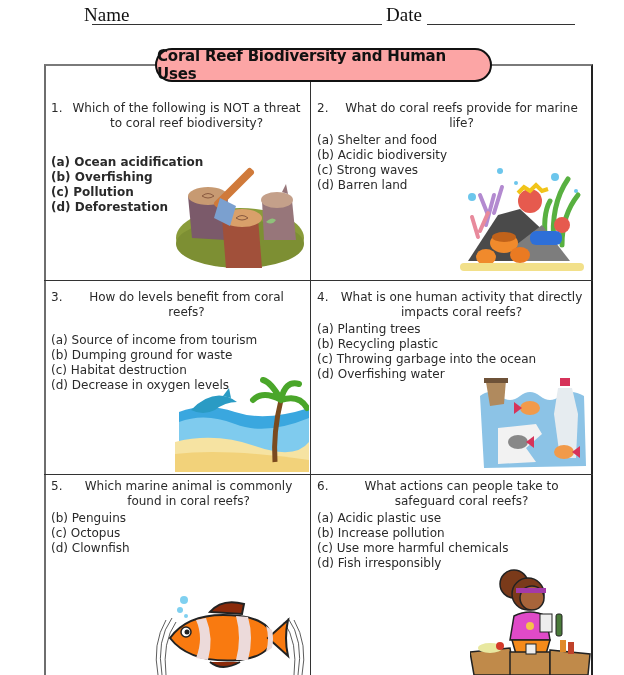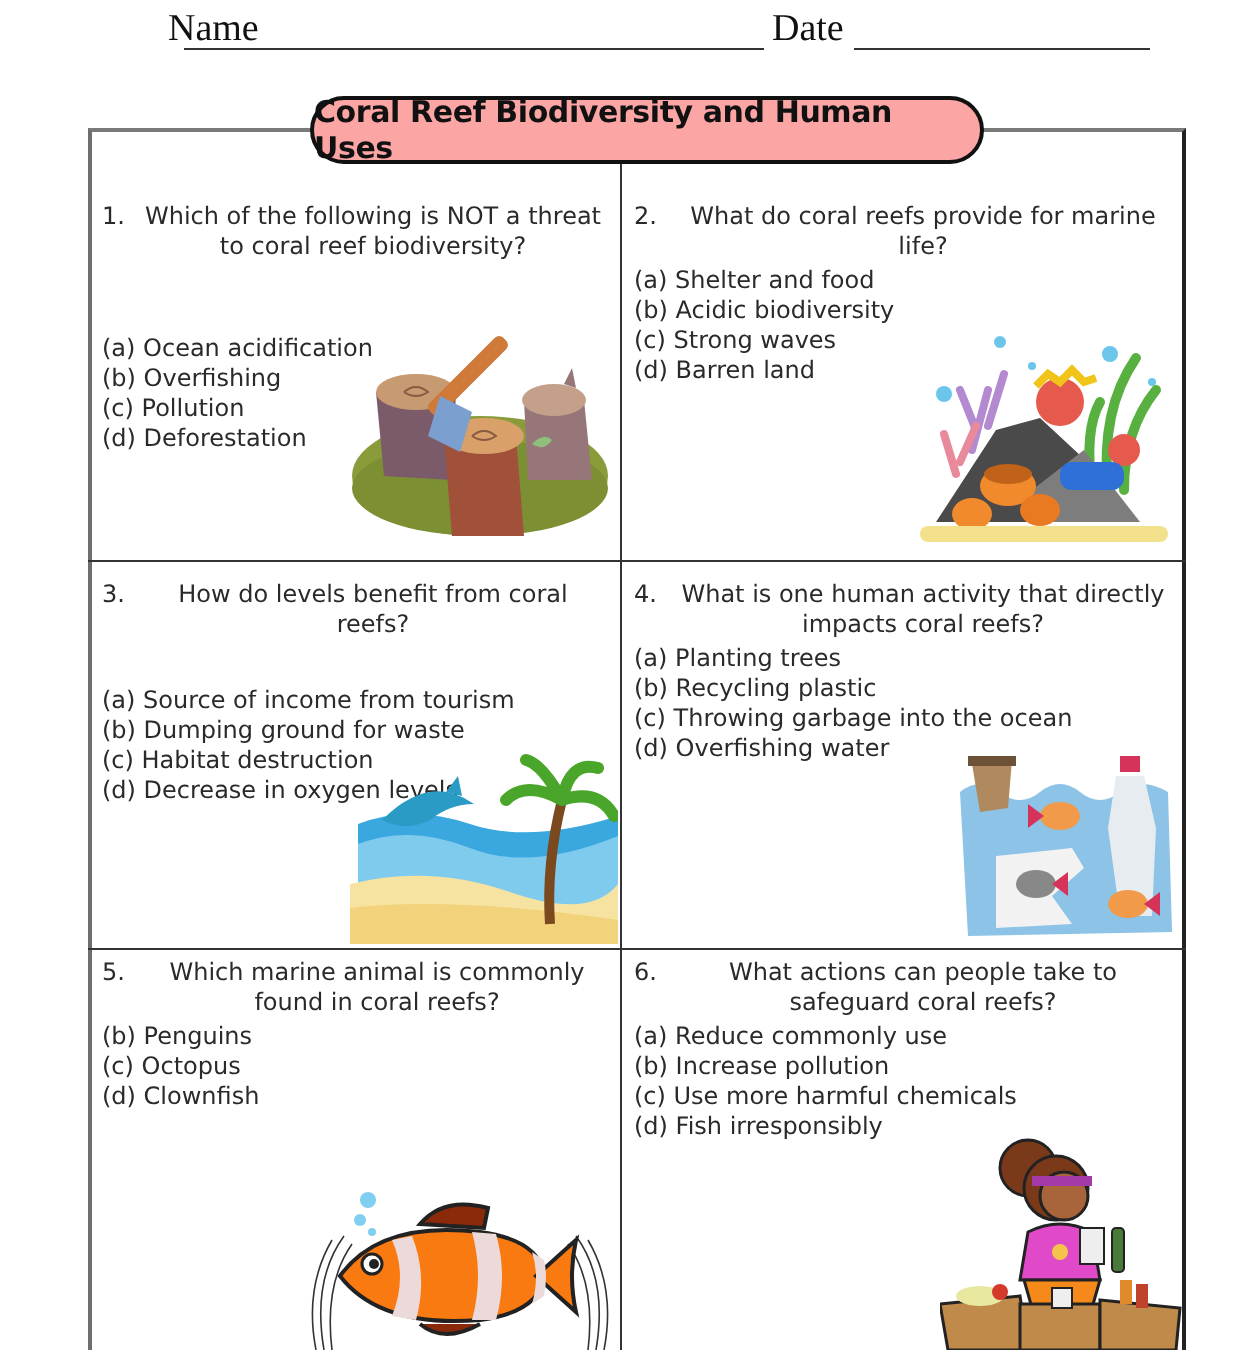--- a/index.html
+++ b/index.html
@@ -39,21 +39,21 @@
 <div class="hdiv" style="top:280px;"></div>
 <div class="hdiv" style="top:474px;"></div>
 
 <div class="title-pill">Coral Reef Biodiversity and Human Uses</div>
 
 <div class="cell" style="left:51px; top:101px; width:252px;">
   <div class="q">
       <span class="num">1.</span>
       <span class="txt">Which of the following is NOT a threat to coral reef biodiversity?</span>
     </div>
-  <div class="opts" style="margin-top:36px;">
+  <div class="opts" style="margin-top:24px;font-weight:bold;">
     <div class="opt">(a) Ocean acidification</div>
     <div class="opt">(b) Overfishing</div>
     <div class="opt">(c) Pollution</div>
     <div class="opt">(d) Deforestation</div>
   </div>
 </div>
 <svg class="illus" style="left:170px; top:160px;" width="134" height="112" viewBox="0 0 134 112">
   <ellipse cx="70" cy="78" rx="64" ry="30" fill="#8a9c3a"></ellipse>
   <ellipse cx="70" cy="84" rx="64" ry="24" fill="#7d8f33"></ellipse>
   <path d="M18 36 L22 78 L56 80 L58 36 Z" fill="#7b5a6a"></path>
@@ -102,21 +102,21 @@
   <ellipse cx="28" cy="92" rx="10" ry="8" fill="#f08a2c"></ellipse>
   <ellipse cx="62" cy="90" rx="10" ry="8" fill="#ea7a22"></ellipse>
   <rect x="2" y="98" width="124" height="8" rx="4" fill="#f2e08a"></rect>
 </svg>
 
 <div class="cell" style="left:51px; top:290px; width:252px;">
   <div class="q">
       <span class="num">3.</span>
       <span class="txt">How do levels benefit from coral reefs?</span>
     </div>
-  <div class="opts" style="margin-top:23px;">
+  <div class="opts" style="margin-top:13px;">
     <div class="opt">(a) Source of income from tourism</div>
     <div class="opt">(b) Dumping ground for waste</div>
     <div class="opt">(c) Habitat destruction</div>
     <div class="opt">(d) Decrease in oxygen levels</div>
   </div>
 </div>
 <svg class="illus" style="left:175px; top:372px;" width="134" height="100" viewBox="0 0 134 100">
   <path d="M4 40 Q30 30 60 40 T134 36 L134 80 L4 80 Z" fill="#3aa7df"></path>
   <path d="M4 50 Q30 40 60 52 T134 46 L134 84 L4 84 Z" fill="#7fcbee"></path>
   <path d="M0 70 Q40 60 80 74 T134 70 L134 100 L0 100 Z" fill="#f6e3a2"></path>
@@ -181,21 +181,21 @@
     <circle cx="37" cy="42" r="2.5" fill="#222"></circle>
   <path d="M60 72 Q72 82 90 72" fill="#8a2a0a" stroke="#222" stroke-width="2"></path>
 </svg>
 
 <div class="cell" style="left:317px; top:479px; width:270px;">
   <div class="q">
       <span class="num">6.</span>
       <span class="txt">What actions can people take to safeguard coral reefs?</span>
     </div>
   <div class="opts">
-    <div class="opt">(a) Reduce commonly use</div>
+    <div class="opt">(a) Acidic plastic use</div>
     <div class="opt">(b) Increase pollution</div>
     <div class="opt">(c) Use more harmful chemicals</div>
     <div class="opt">(d) Fish irresponsibly</div>
   </div>
 </div>
 <svg class="illus" style="left:470px; top:568px;" width="122" height="107" viewBox="0 0 122 107">
   <circle cx="44" cy="16" r="14" fill="#7a3a1a" stroke="#222" stroke-width="1.5"></circle>
   <circle cx="58" cy="26" r="16" fill="#7a3a1a" stroke="#222" stroke-width="1.5"></circle>
   <circle cx="62" cy="30" r="12" fill="#a8643a" stroke="#222" stroke-width="1.5"></circle>
   <rect x="46" y="20" width="30" height="5" fill="#a43aa8"></rect>

